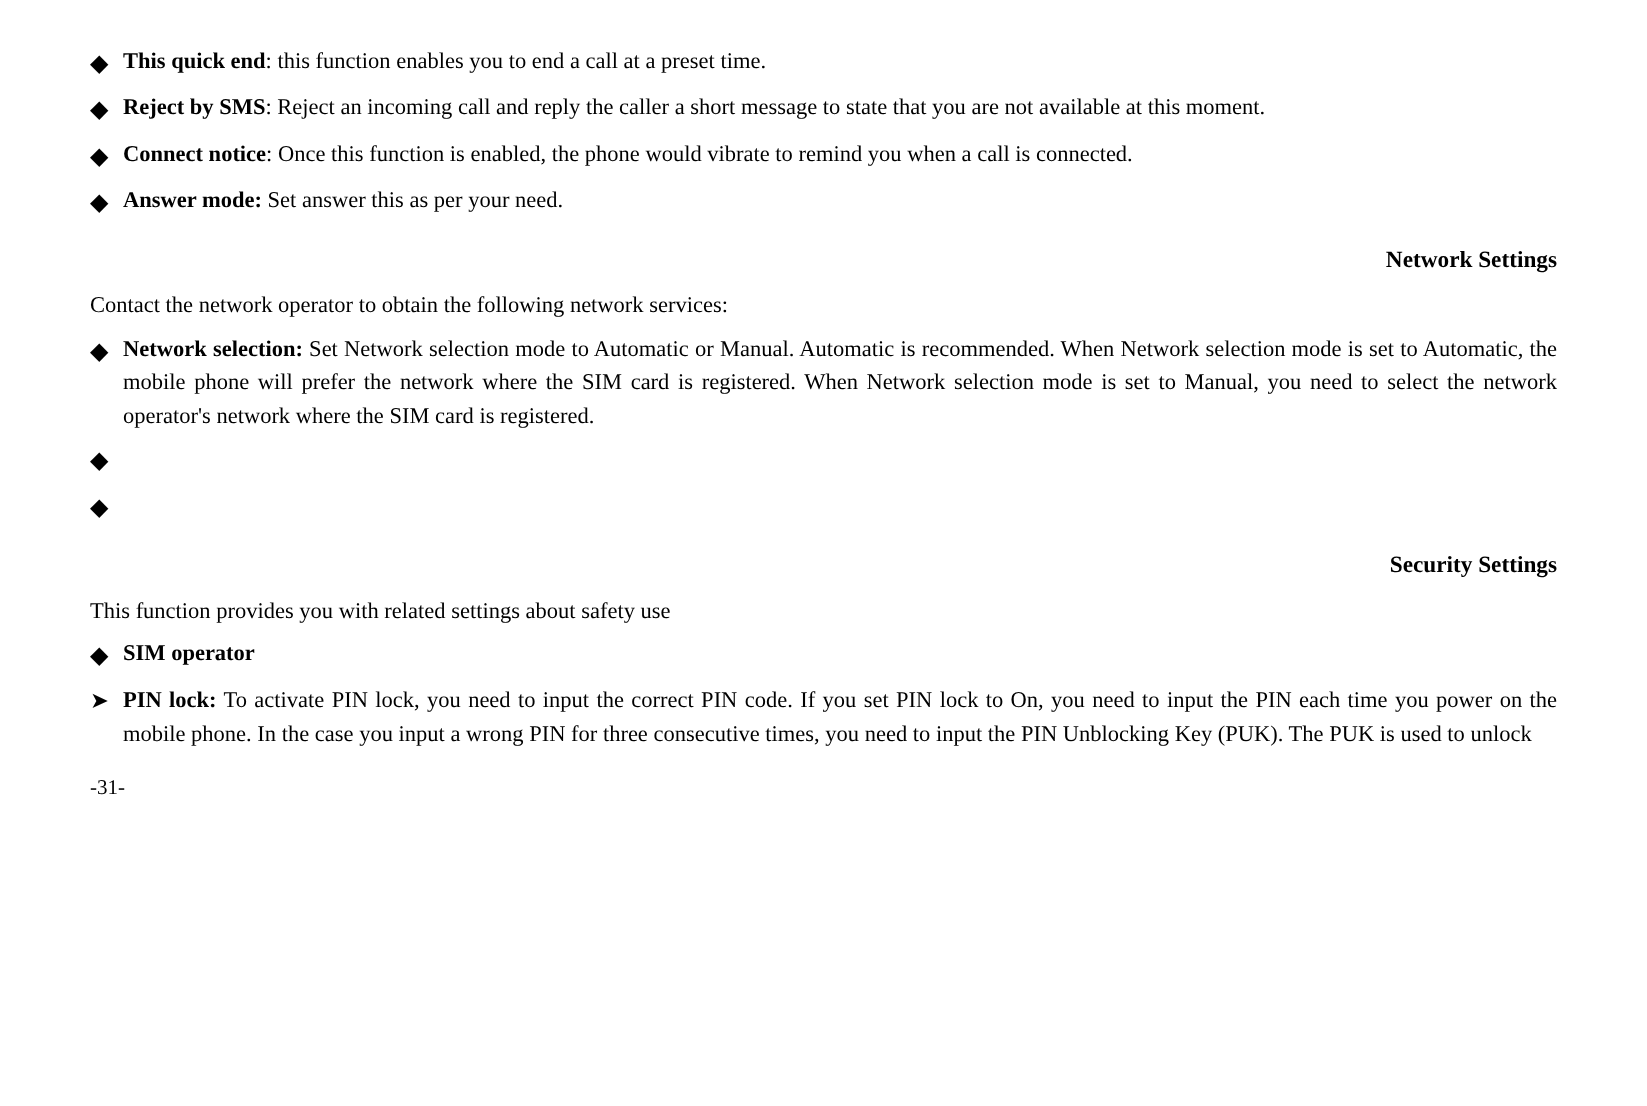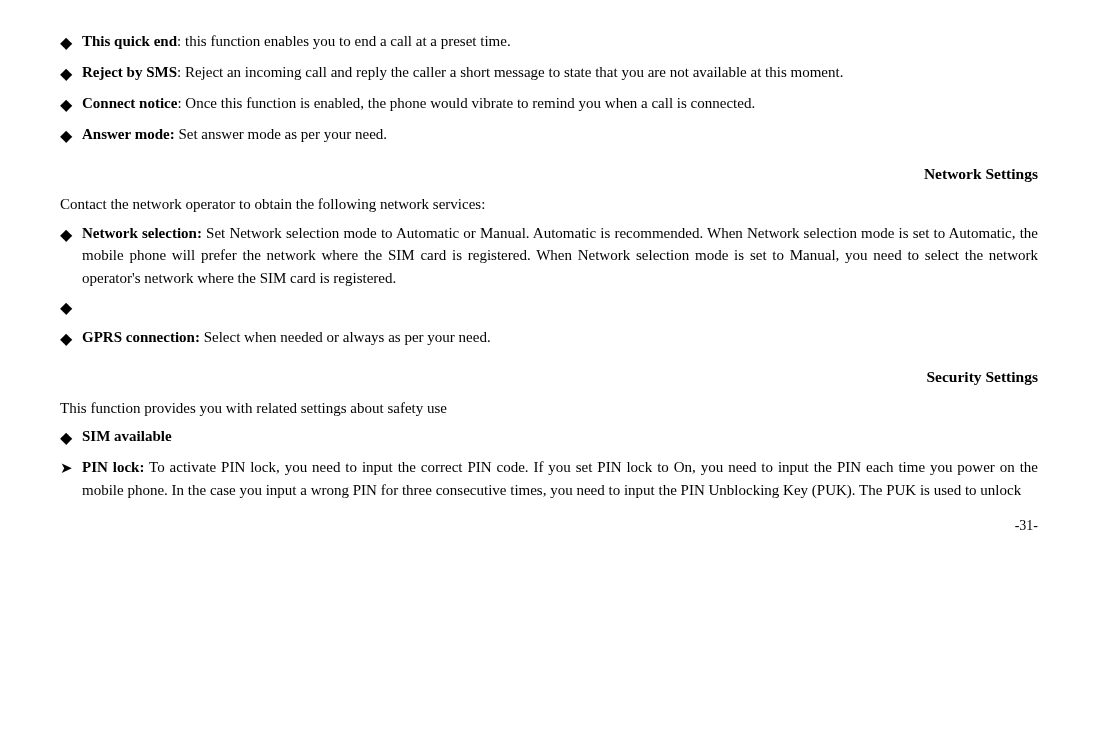--- a/index.html
+++ b/index.html
@@ -50,21 +50,21 @@
       font-size: 15.5px;
       margin: 14px 0 8px 0;
     }
 
     .intro-text {
       margin-bottom: 6px;
       text-align: justify;
     }
 
     .page-number {
-      text-align: right;
+      text-align: left;
       margin-top: 14px;
       font-size: 14px;
     }
 
     b {
       font-weight: bold;
     }
   </style>
 </head>
 <body>
@@ -79,21 +79,21 @@
   <span class="bullet-content"><b>Reject by SMS</b><span>: Reject an incoming call and reply the caller a short message to state that you are not available at this moment.</span></span>
 </div>
 
 <div class="bullet-section">
   <span class="bullet-diamond">◆</span>
   <span class="bullet-content"><b>Connect notice</b><span>: Once this function is enabled, the phone would vibrate to remind you when a call is connected.</span></span>
 </div>
 
 <div class="bullet-section">
   <span class="bullet-diamond">◆</span>
-  <span class="bullet-content"><b>Answer mode:</b><span> Set answer mode as per your need.</span></span>
+  <span class="bullet-content"><b>Answer mode:</b><span> Set answer this as per your need.</span></span>
 </div>
 
 <div class="section-heading">
   <span>Network Settings</span>
 </div>
 
 <p class="intro-text">
   <span>Contact the network operator to obtain the following network services:</span>
 </p>
 
@@ -101,34 +101,33 @@
   <span class="bullet-diamond">◆</span>
   <span class="bullet-content"><b>Network selection:</b><span> Set Network selection mode to Automatic or Manual. Automatic is recommended. When Network selection mode is set to Automatic, the mobile phone will prefer the network where the SIM card is registered. When Network selection mode is set to Manual, you need to select the network operator's network where the SIM card is registered.</span></span>
 </div>
 
 <div class="bullet-section">
   <span class="bullet-diamond">◆</span>
 </div>
 
 <div class="bullet-section">
   <span class="bullet-diamond">◆</span>
-  <span class="bullet-content"><b>GPRS connection:</b><span> Select when needed or always as per your need.</span></span>
 </div>
 
 <div class="section-heading">
   <span>Security Settings</span>
 </div>
 
 <p class="intro-text">
   <span>This function provides you with related settings about safety use</span>
 </p>
 
 <div class="bullet-section">
   <span class="bullet-diamond">◆</span>
-  <span class="bullet-content"><b>SIM available</b><span></span></span>
+  <span class="bullet-content"><b>SIM operator</b><span></span></span>
 </div>
 
 <div class="bullet-section">
   <span class="bullet-arrow">➤</span>
   <span class="bullet-content"><b>PIN lock:</b><span> To activate PIN lock, you need to input the correct PIN code. If you set PIN lock to On, you need to input the PIN each time you power on the mobile phone. In the case you input a wrong PIN for three consecutive times, you need to input the PIN Unblocking Key (PUK). The PUK is used to unlock</span></span>
 </div>
 
 <div class="page-number">
   <span>-31-</span>
 </div>

